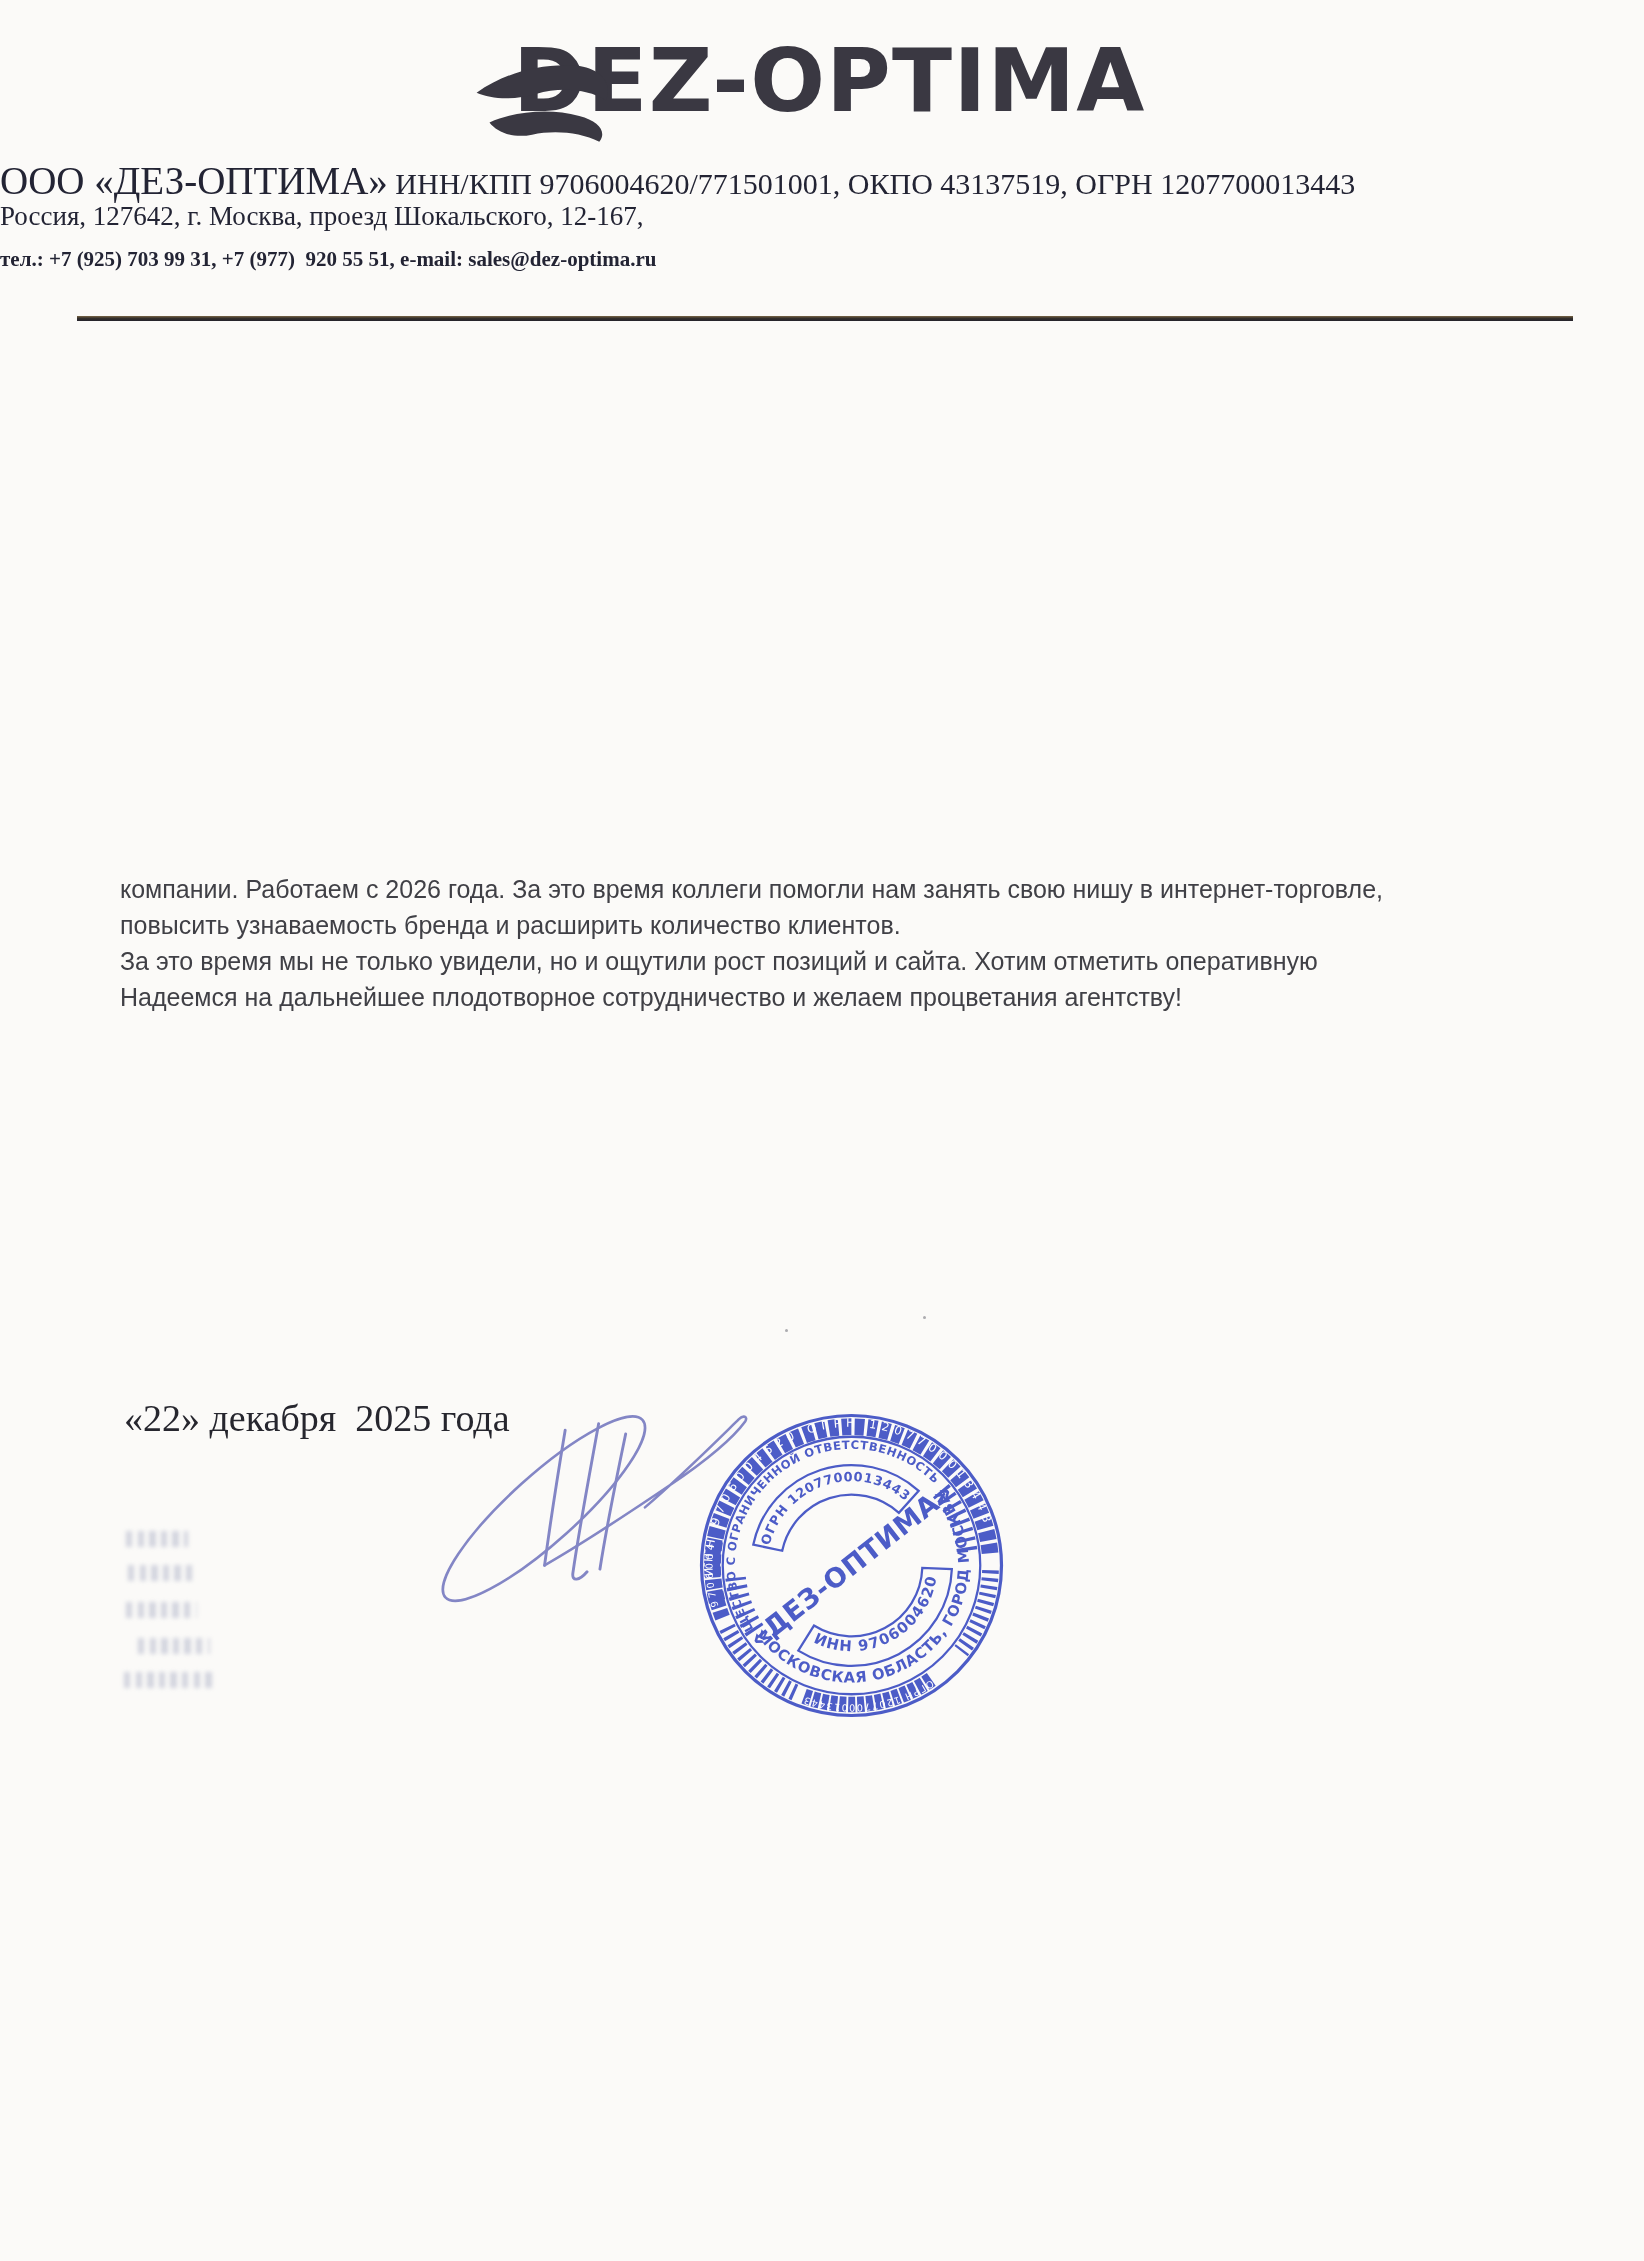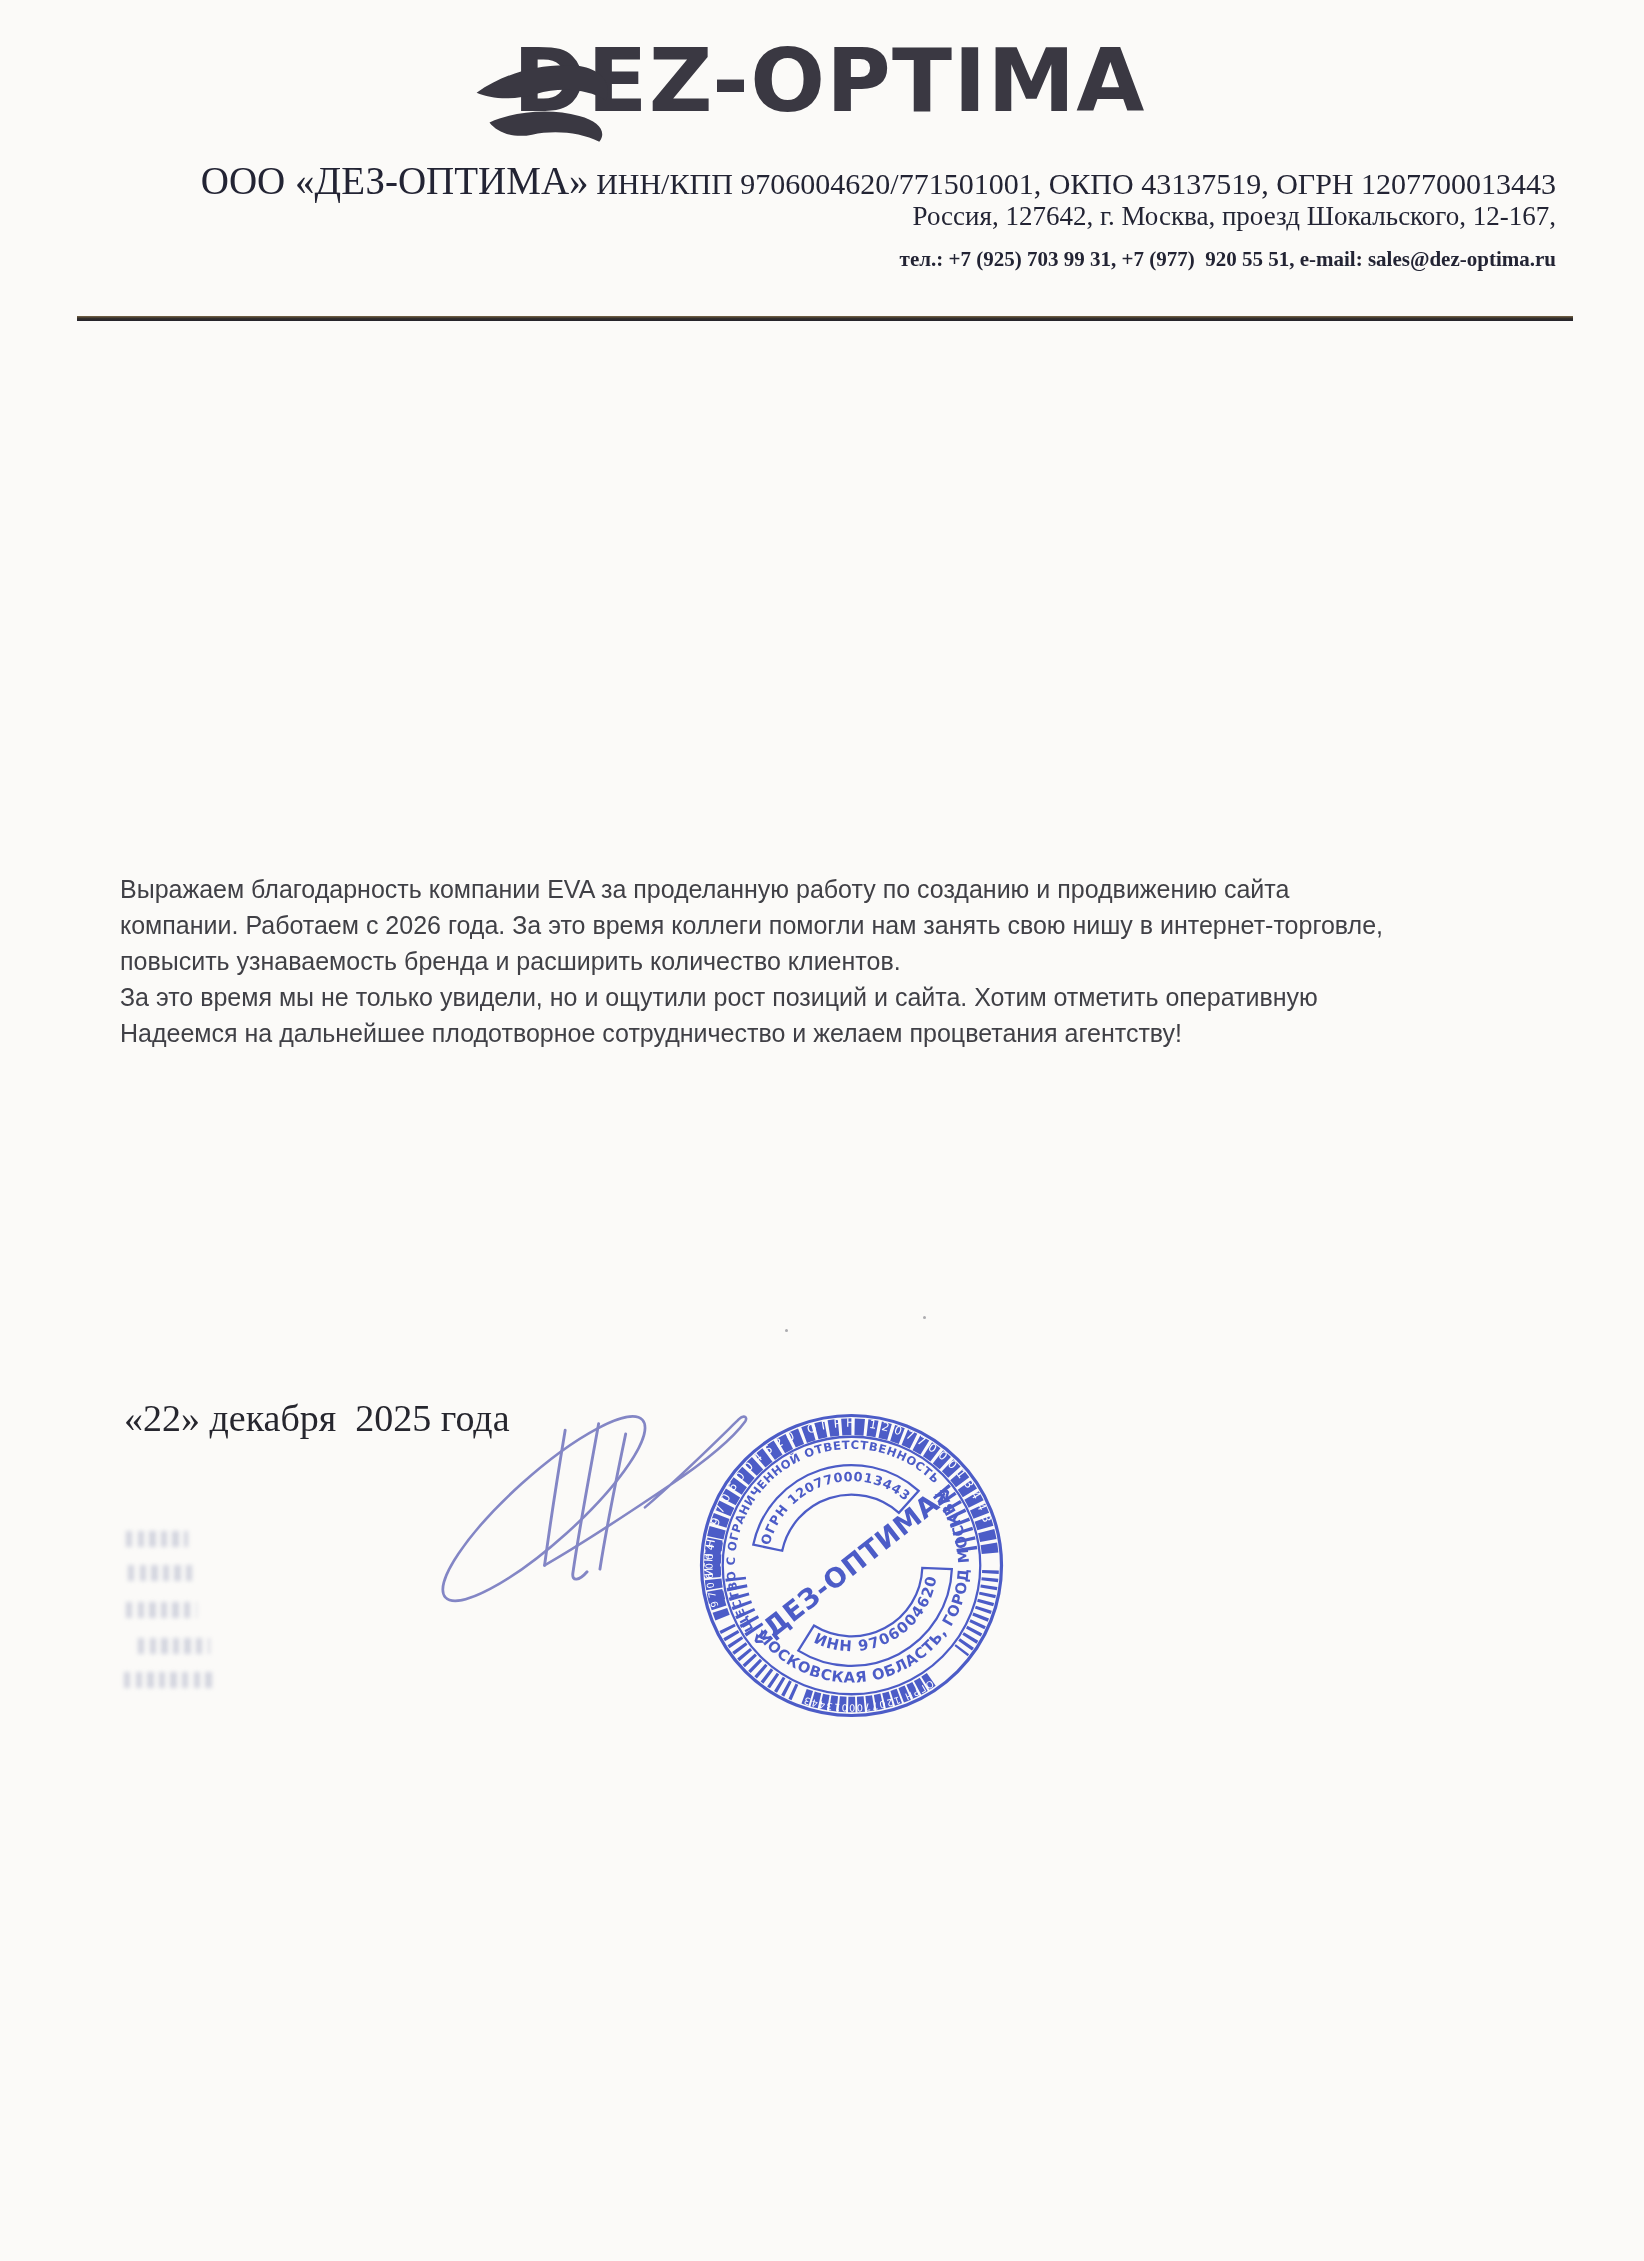--- a/index.html
+++ b/index.html
@@ -10,21 +10,21 @@
   }
   
   .logo{position:absolute;left:513px;top:37px;}
   .logo .word{
     font-family:"DejaVu Sans", sans-serif;font-weight:bold;
     font-size:88px;line-height:88px;letter-spacing:1.3px;color:#3a3842;
     white-space:nowrap;
   }
   .logo svg{position:absolute;left:-39px;top:9.7px;}
   
-  .hline{position:absolute;left:0;width:1556px;text-align:right;color:#232434;white-space:nowrap;}
+  .hline{position:absolute;left:0;width:1556px;text-align:left;color:#232434;white-space:nowrap;}
   .hline1{top:158px;}
   .hline1 .big{font-size:39px;letter-spacing:0px;}
   .hline1 .small{font-size:30px;}
   .hline2{top:201px;font-size:27px;}
   .hline3{top:247px;font-size:21px;font-weight:bold;}
   .divider{
     position:absolute;left:77px;top:316px;width:1496px;height:5.2px;
     background:linear-gradient(#7a6647 0%,#35302b 45%,#23222c 100%);
   }
   
@@ -59,21 +59,20 @@
 </div>
 
 <div class="hline hline1">
   <span class="big">ООО «ДЕЗ-ОПТИМА»</span><span class="small"> ИНН/КПП 9706004620/771501001, ОКПО 43137519, ОГРН 1207700013443</span>
 </div>
 <div class="hline hline2">Россия, 127642, г. Москва, проезд Шокальского, 12-167,</div>
 <div class="hline hline3">тел.: +7 (925) 703 99 31, +7 (977)&nbsp; 920 55 51, e-mail: sales@dez-optima.ru</div>
 <div class="divider"></div>
 
 <div class="bodytext">
-  <div>Выражаем благодарность компании EVA за проделанную работу по созданию и продвижению сайта</div>
   <div>компании. Работаем с 2026 года. За это время коллеги помогли нам занять свою нишу в интернет-торговле,</div>
   <div>повысить узнаваемость бренда и расширить количество клиентов.</div>
   <div>За это время мы не только увидели, но и ощутили рост позиций и сайта. Хотим отметить оперативную</div>
   <div>Надеемся на дальнейшее плодотворное сотрудничество и желаем процветания агентству!</div>
 </div>
 
 <div class="dateline">«22» декабря&nbsp; 2025 года</div>
 
 <div class="ghost" style="left:126px;top:1531px;width:62px;"></div>
 <div class="ghost" style="left:128px;top:1565px;width:64px;"></div>

